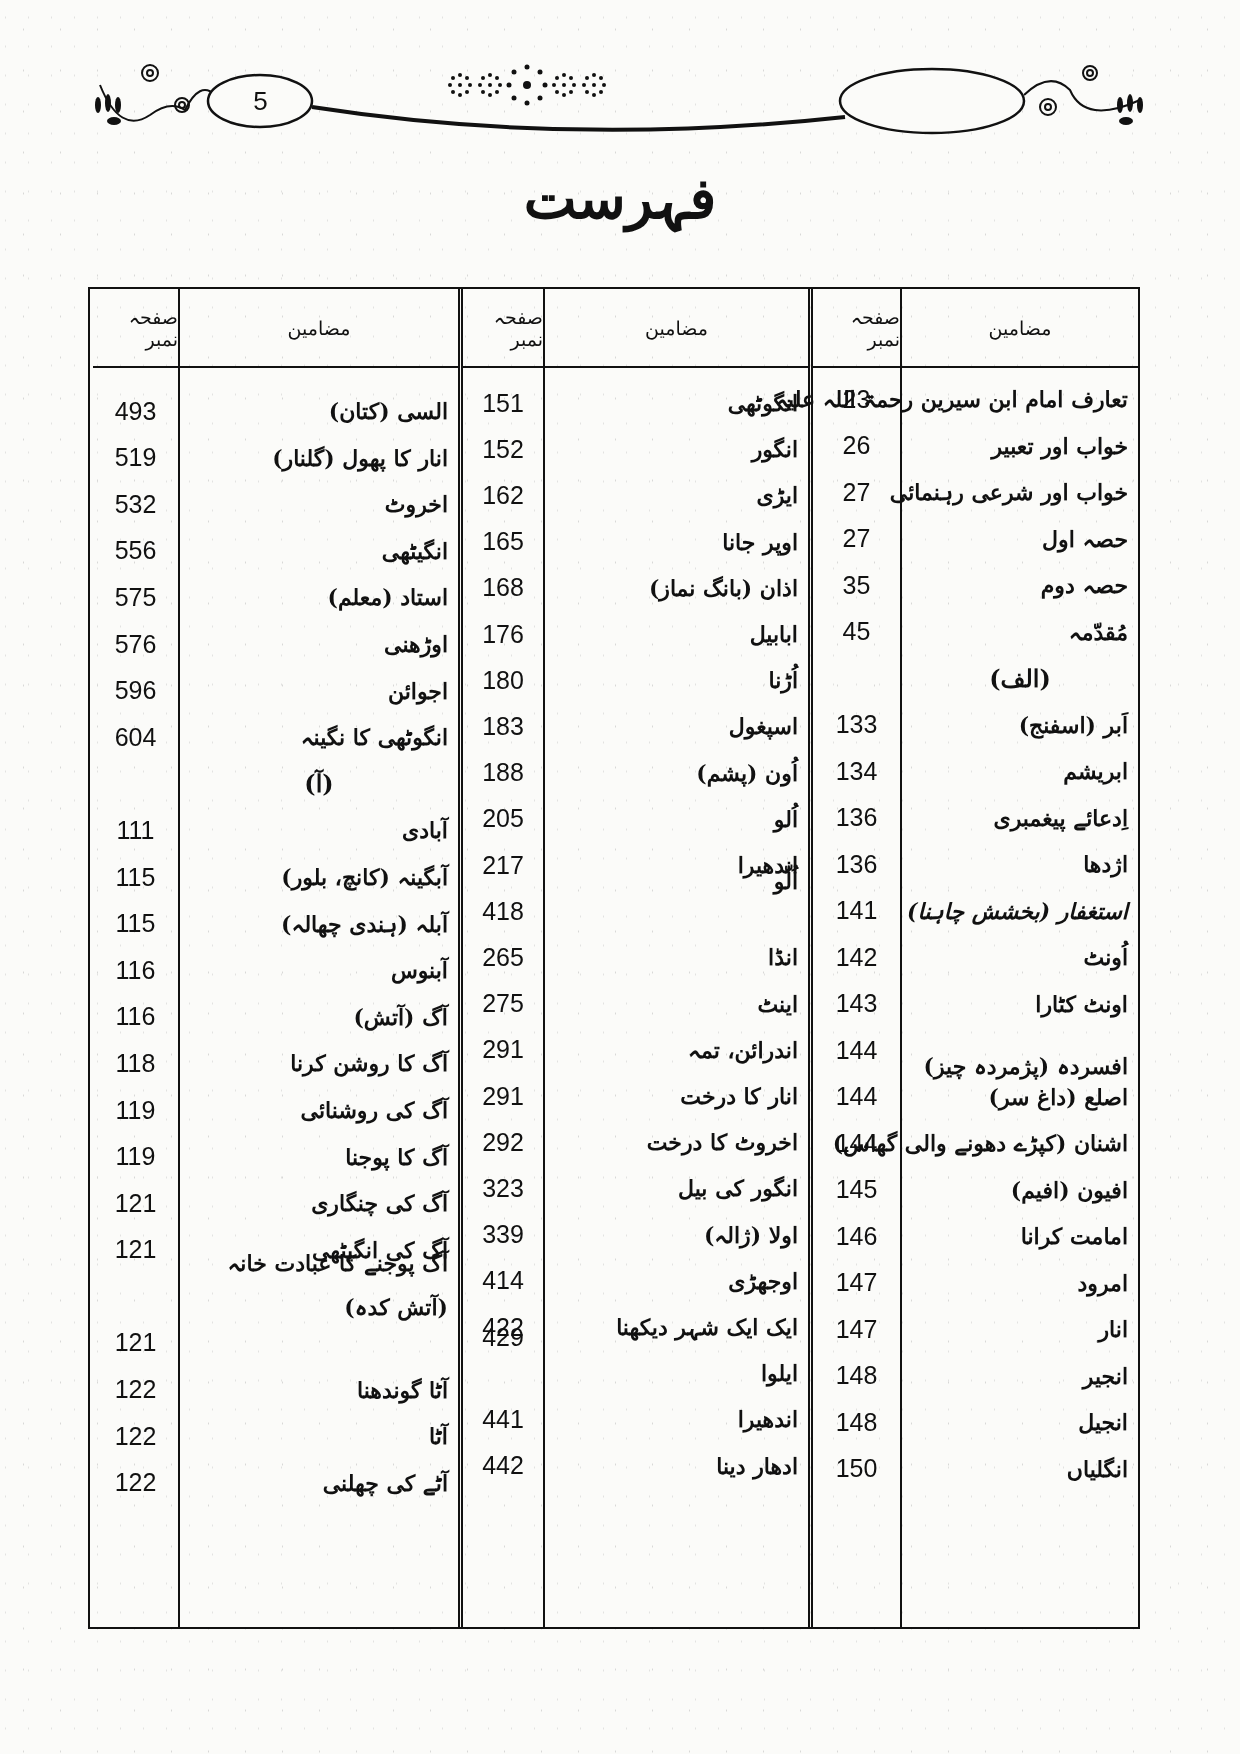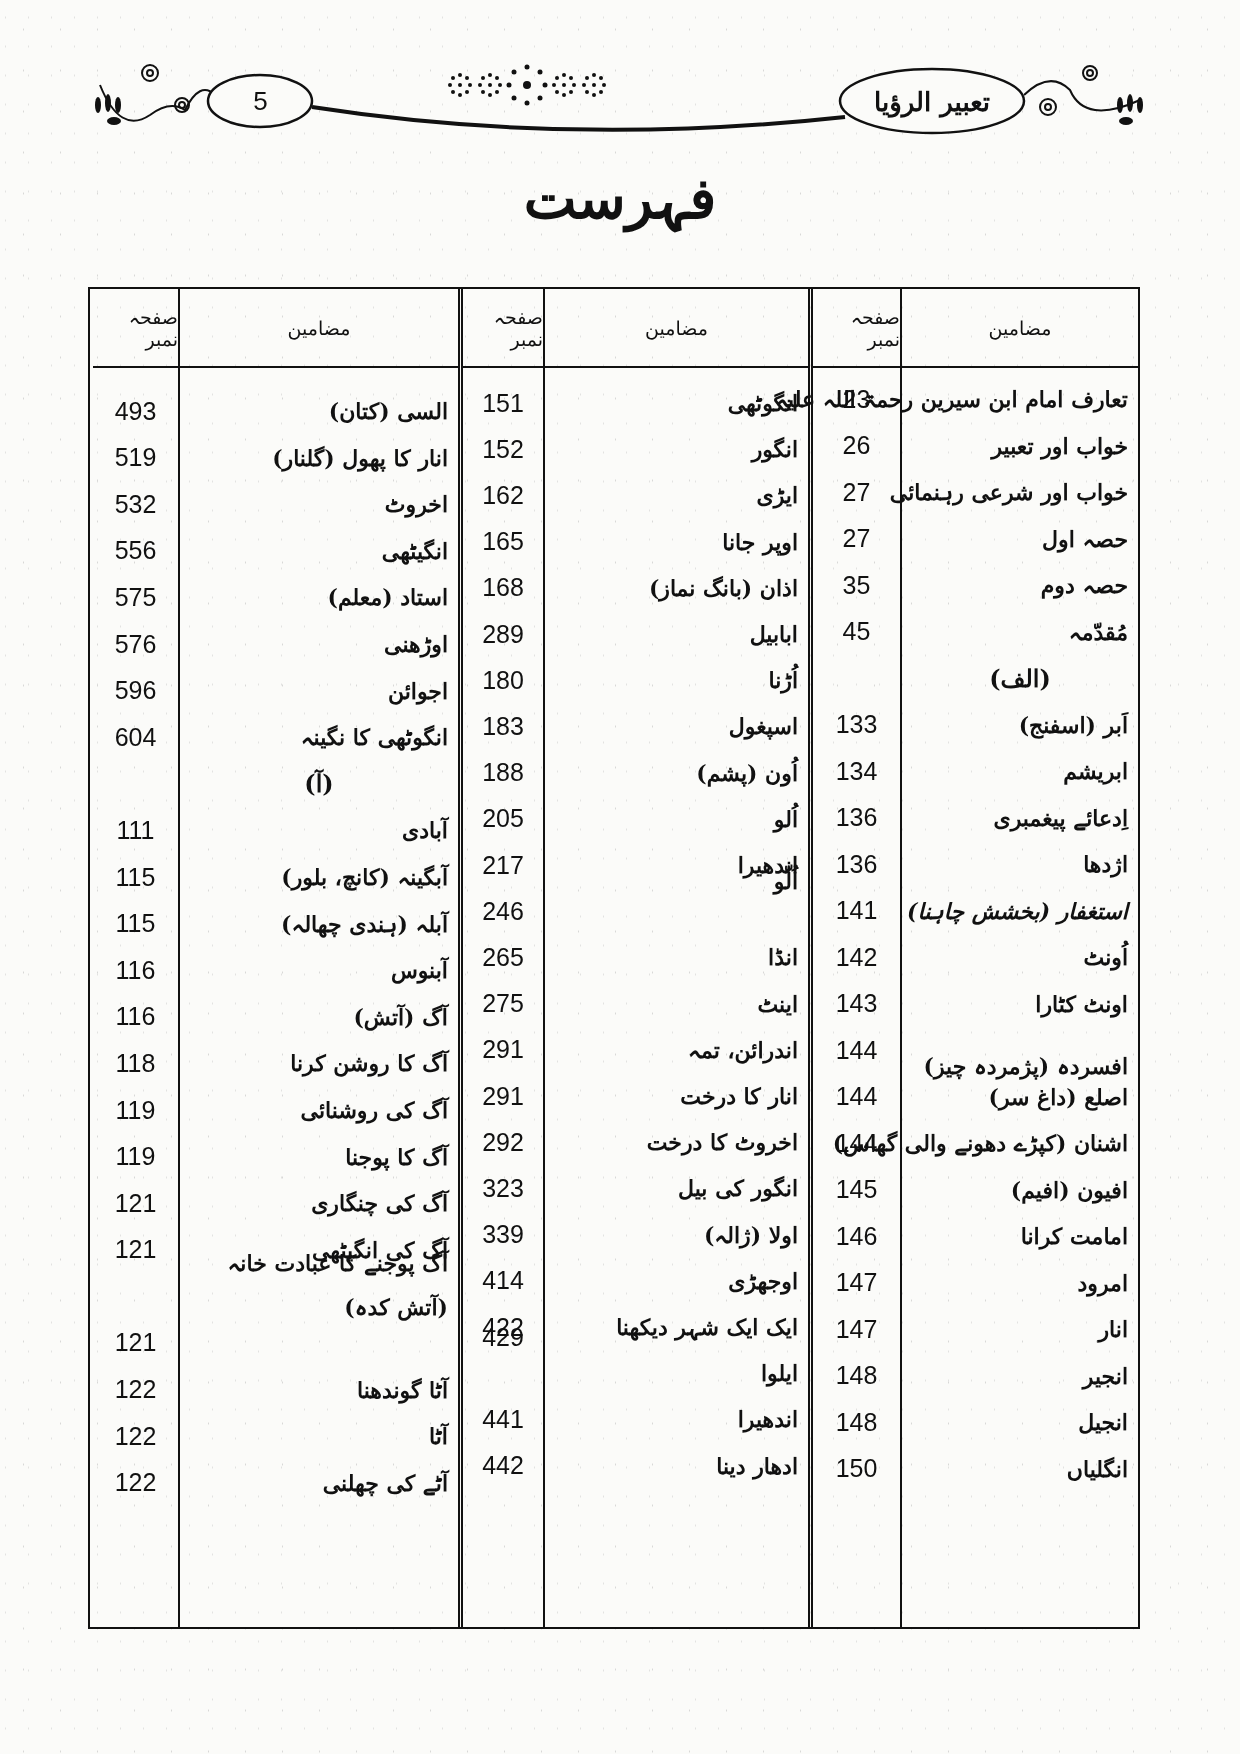--- a/index.html
+++ b/index.html
@@ -164,21 +164,20 @@
         <circle cx="1000" cy="18" r="3"></circle>
     </g>
     <g fill="#111">
       <ellipse cx="1030" cy="50" rx="3" ry="8"></ellipse>
         <ellipse cx="1040" cy="48" rx="3" ry="9"></ellipse>
       <ellipse cx="1050" cy="50" rx="3" ry="8"></ellipse>
         <ellipse cx="1036" cy="66" rx="7" ry="4"></ellipse>
     </g>
   </svg>
   <div class="page-num">5</div>
-  <div class="book-title">تعبیر الرؤیا</div>
 </div>
 
 <div class="main-title">فہرست</div>
 
 <div class="toc">
 
   <div class="pair sep" style="width:330px">
     <div class="col topic" style="width:238px">
       <div class="hdr">مضامین</div>
       <div class="rows" id="rows-right-topic">
@@ -270,27 +269,27 @@
         </div>
     </div>
     <div class="col page" style="width:80px">
       <div class="hdr">صفحہ نمبر</div>
       <div class="rows" id="rows-middle-page">
           <div class="cell" style="top: 12px;">151</div>
           <div class="cell" style="top: 58.2px;">152</div>
           <div class="cell" style="top: 104.4px;">162</div>
           <div class="cell" style="top: 150.6px;">165</div>
           <div class="cell" style="top: 196.8px;">168</div>
-          <div class="cell" style="top: 243px;">289</div>
+          <div class="cell" style="top: 243px;">176</div>
           <div class="cell" style="top: 289.2px;">180</div>
           <div class="cell" style="top: 335.4px;">183</div>
           <div class="cell" style="top: 381.6px;">188</div>
           <div class="cell" style="top: 427.8px;">205</div>
           <div class="cell" style="top: 474px;">217</div>
-          <div class="cell" style="top: 520.2px;">246</div>
+          <div class="cell" style="top: 520.2px;">418</div>
           <div class="cell" style="top: 566.4px;">265</div>
           <div class="cell" style="top: 612.6px;">275</div>
           <div class="cell" style="top: 658.8px;">291</div>
           <div class="cell" style="top: 705px;">291</div>
           <div class="cell" style="top: 751.2px;">292</div>
           <div class="cell" style="top: 797.4px;">323</div>
           <div class="cell" style="top: 843.6px;">339</div>
           <div class="cell" style="top: 889.8px;">414</div>
           <div class="cell" style="top: 936px;">422</div>
           <div class="cell" style="top: 946px;">429</div>

